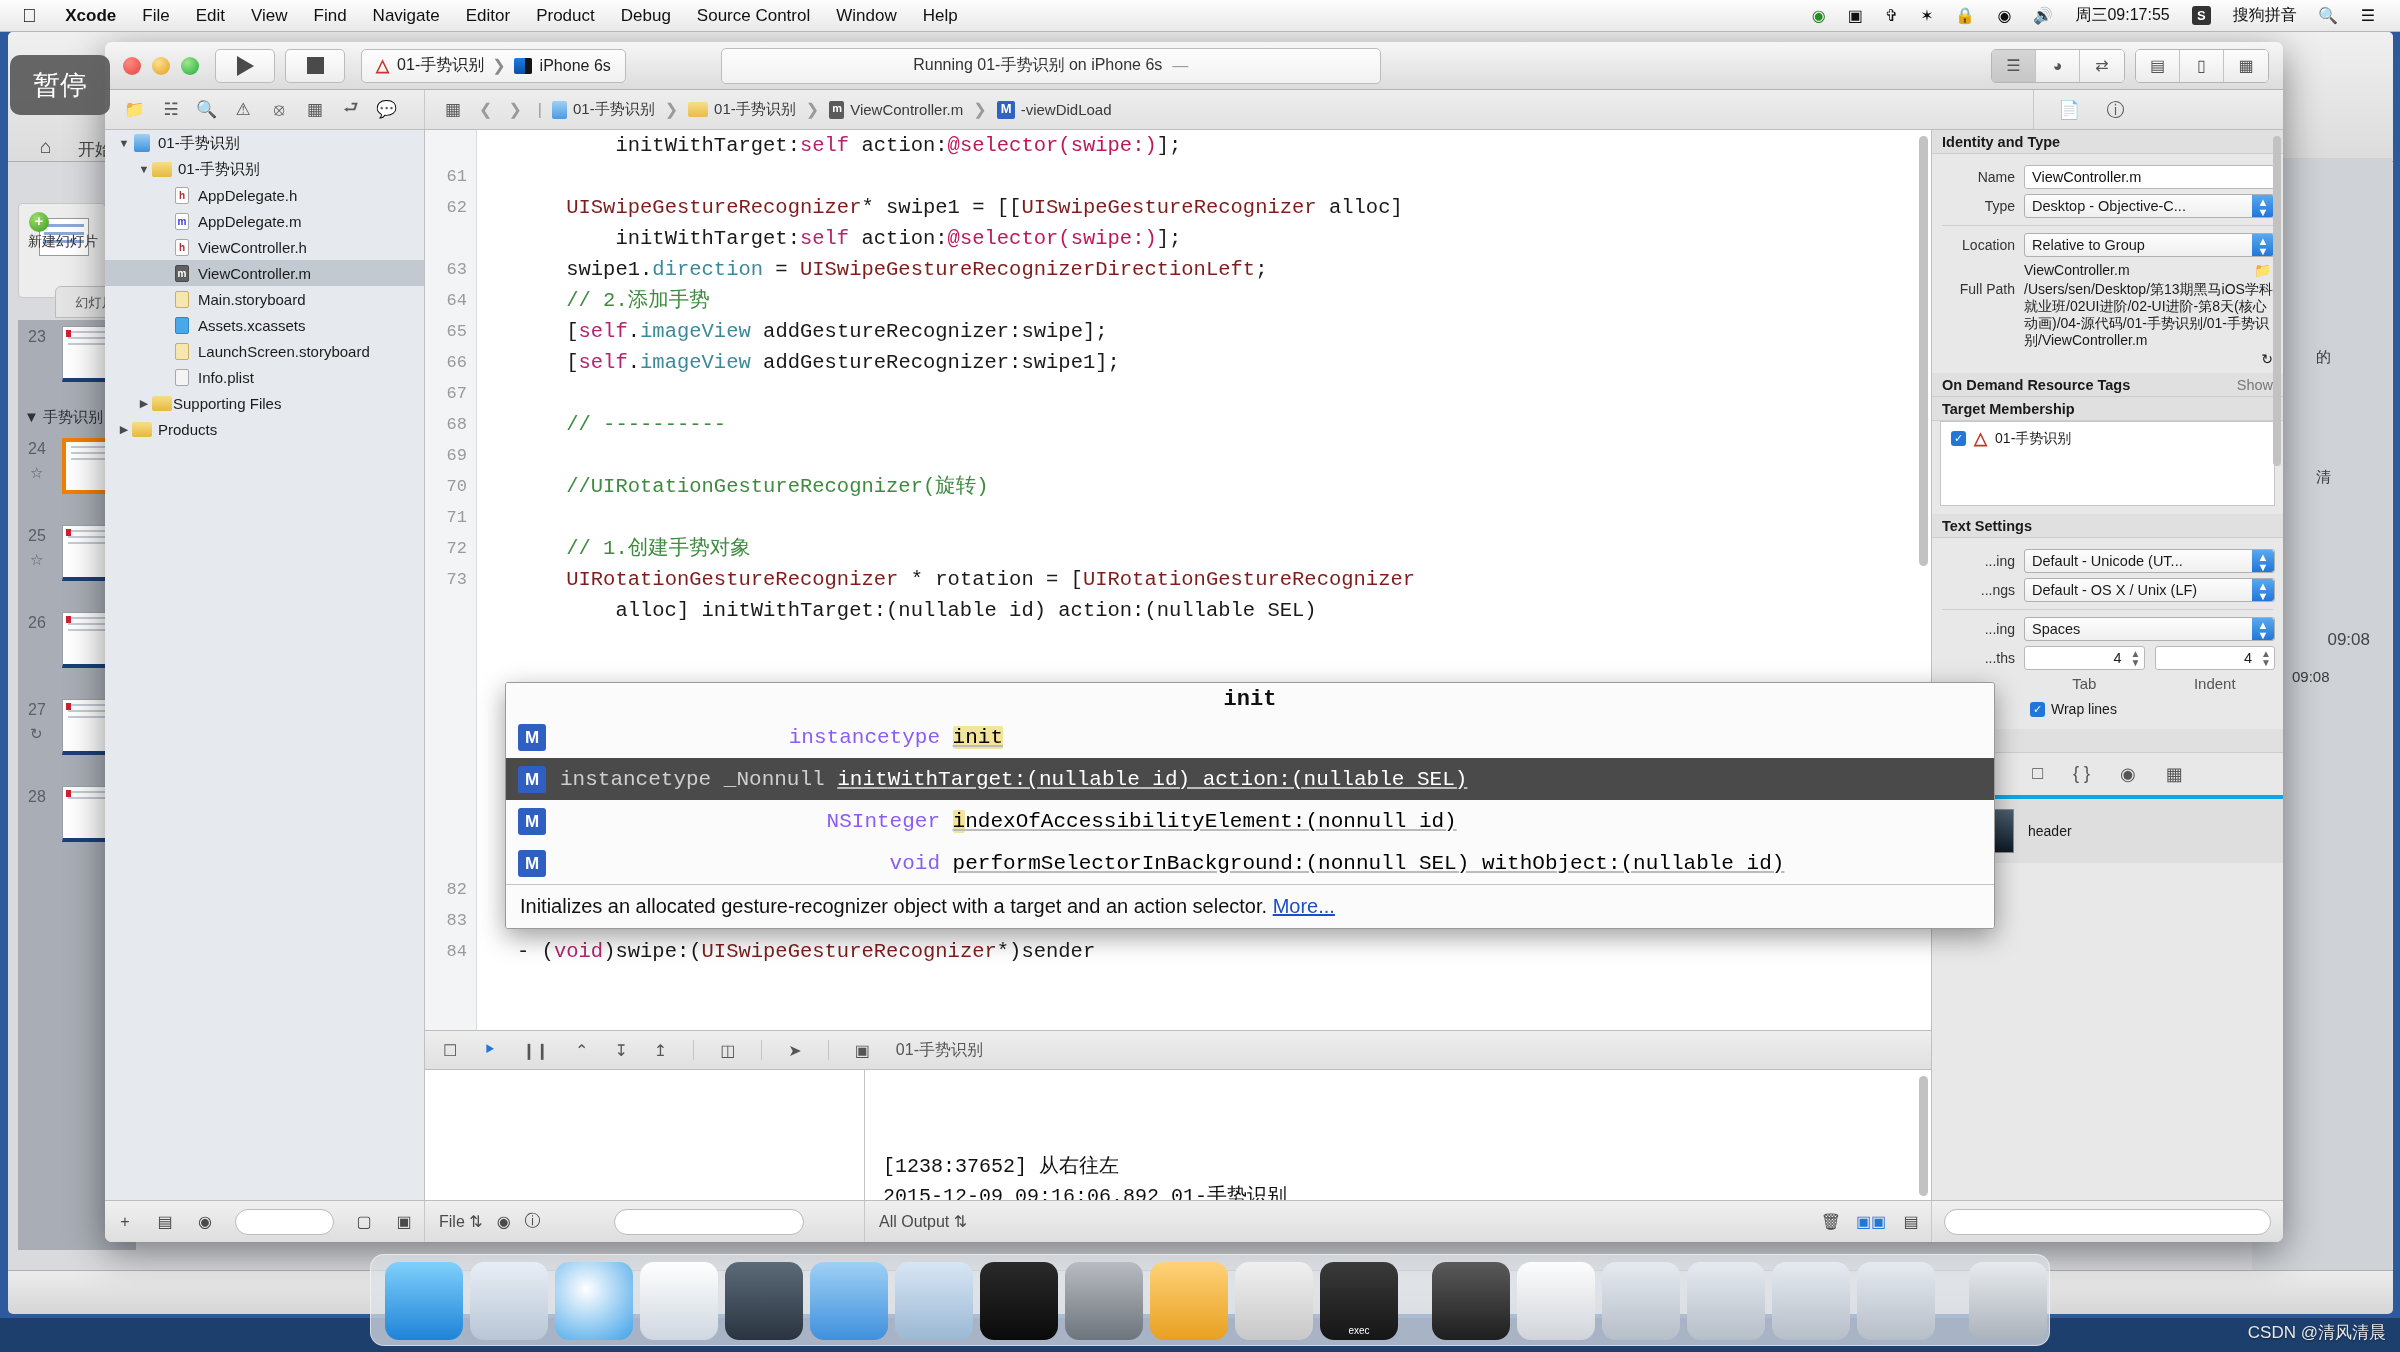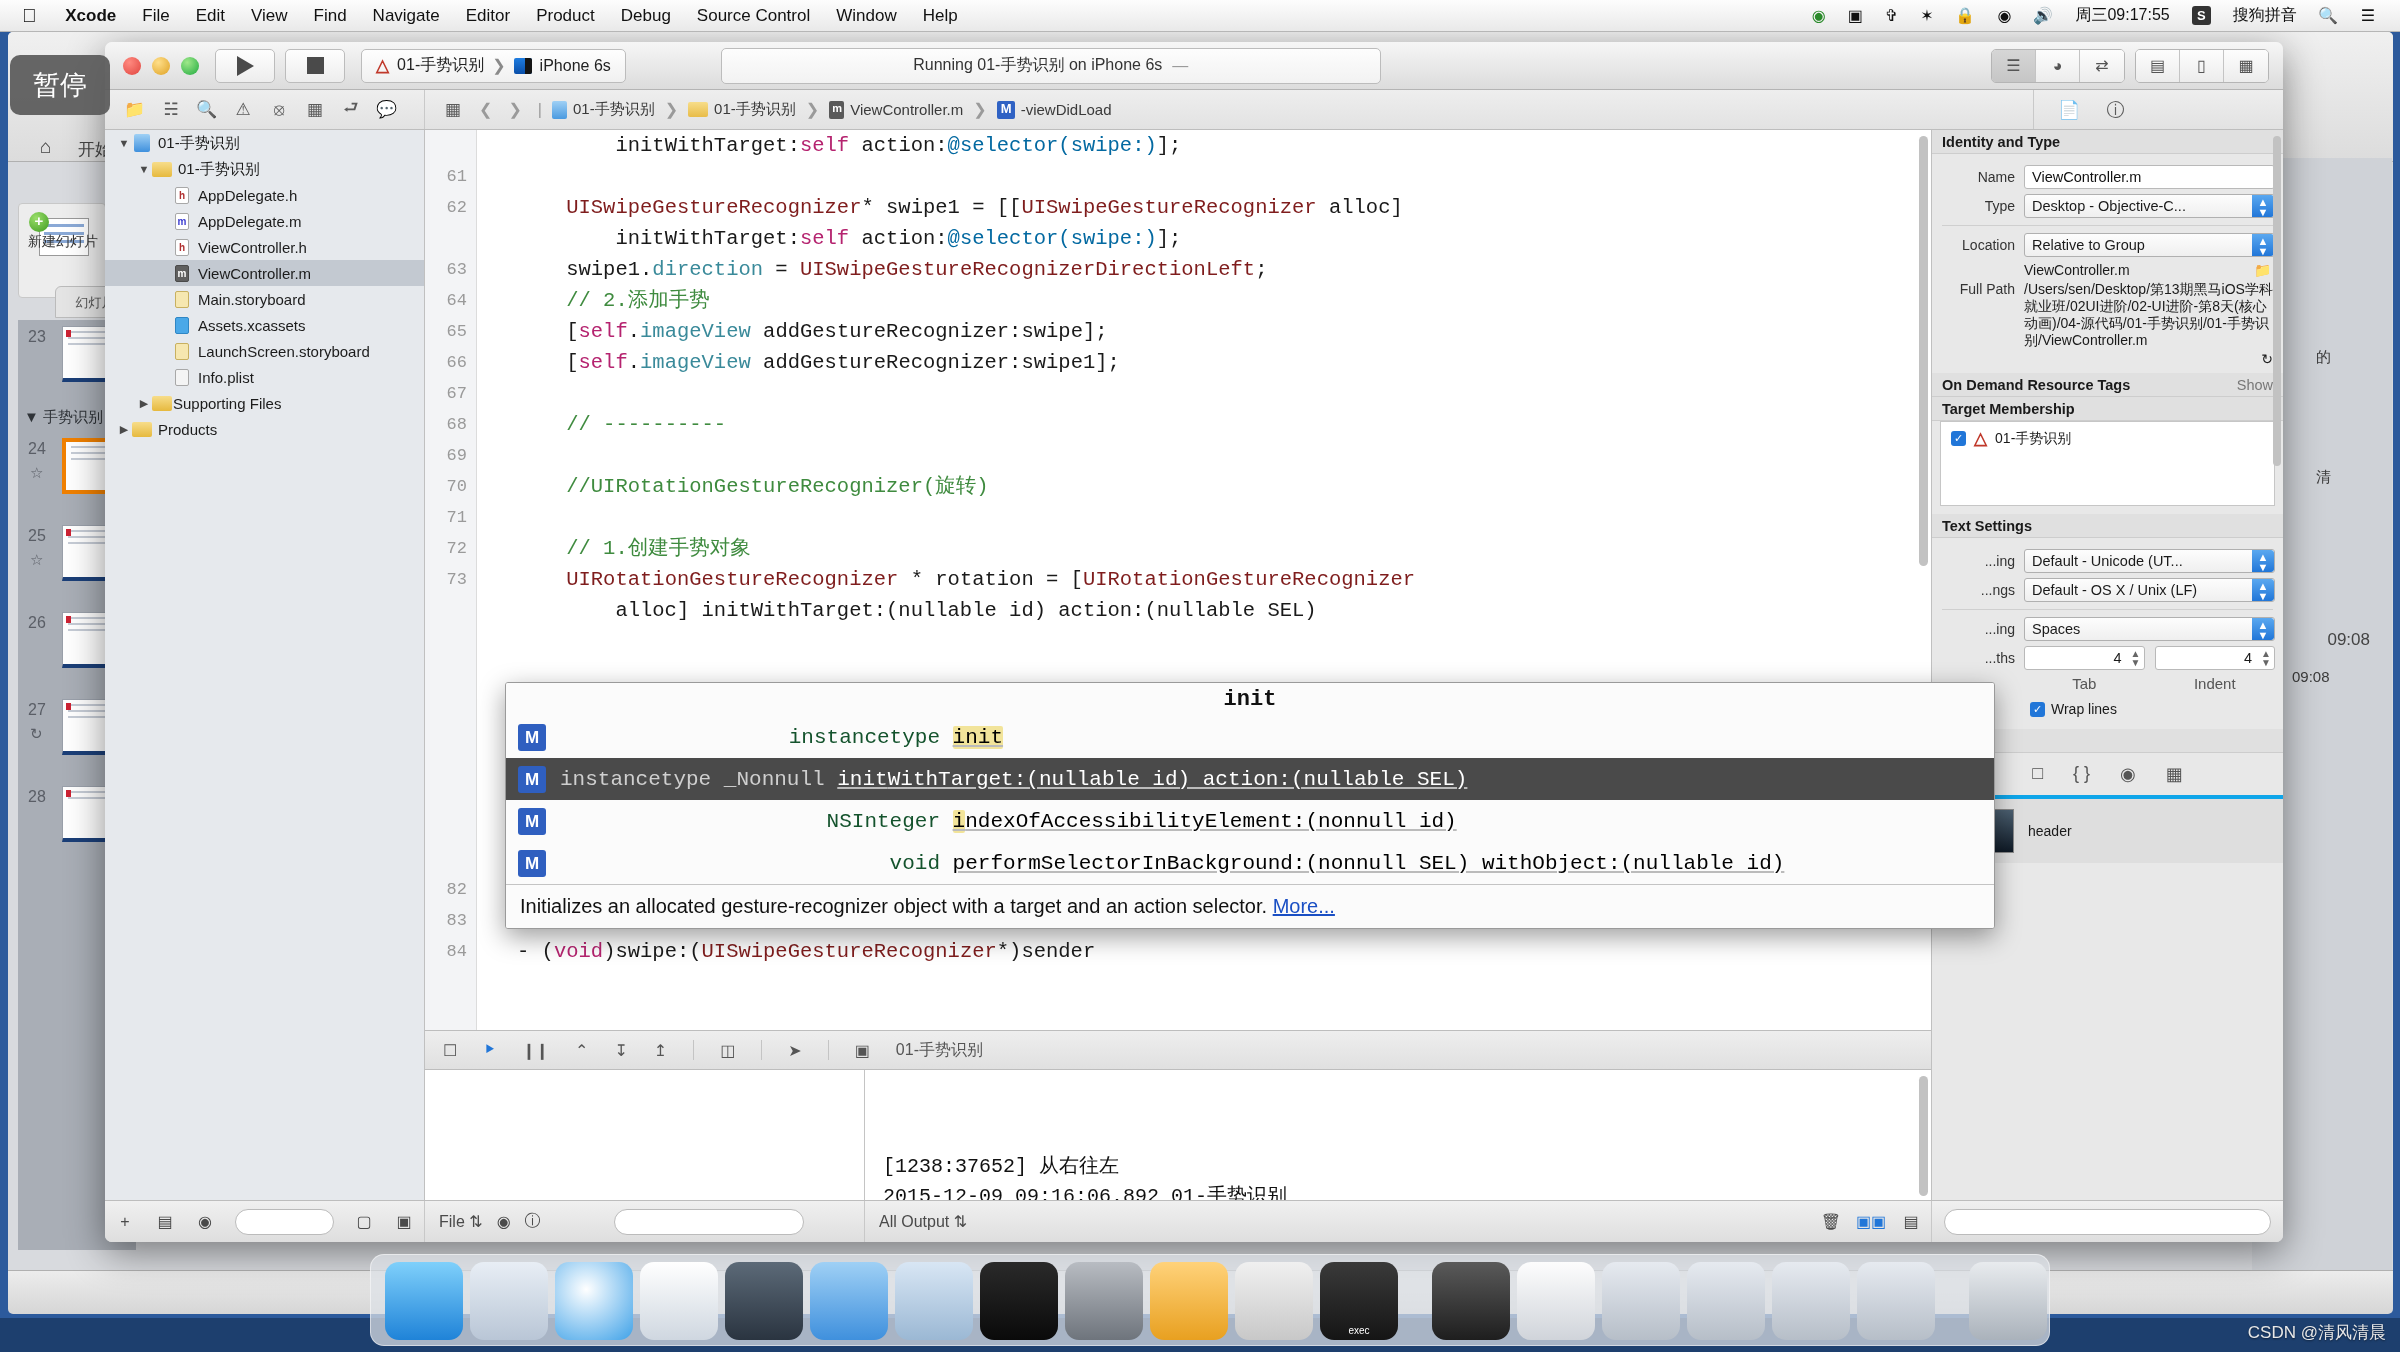--- a/index.html
+++ b/index.html
@@ -208,21 +208,21 @@
   .gl{height:31px;line-height:31px;padding-right:9px;}
   #codeArea{
     position:absolute;left:52px;top:0;right:0;bottom:0;
     font-family:"Liberation Mono", monospace;font-size:20.5px;line-height:31px;
     color:#1a1a1a;white-space:pre;padding-left:40px;
   }
   .cl{height:31px;}
   .kw{color:#b5236f;}
   .type{color:#7f1d1d;}
   .cmt{color:#3f8b3f;}
-  .str{color:#0369a1;}
+  .str{color:#be185d;}
   .prop{color:#3a8a9a;}
   .ident{color:#1a1a1a;}
   #editScroll{
     position:absolute;right:3px;top:6px;width:9px;height:430px;border-radius:5px;background:#c2c2c2;
   }
 
   
   #popup{
     position:absolute;left:400px;top:640px;width:1490px;
     background:#fbfbfb;border:1px solid #9a9a9a;border-radius:3px;
@@ -236,21 +236,21 @@
   }
   .cmp-row{height:42px;display:flex;align-items:center;background:#fbfbfb;}
   .cmp-row.sel{background:#4a4a4a;color:#fff;}
   .cmp-icon{
     width:28px;height:27px;margin:0 14px 0 12px;flex:0 0 28px;
     background:#2f5fc0;border-radius:3px;color:#fff;
     font-size:17px;font-weight:bold;line-height:27px;text-align:center;
     font-family:"Liberation Sans",sans-serif;
   }
   .cmp-text{font-size:21px;white-space:pre;}
-  .cmp-ret{color:#14532d;}
+  .cmp-ret{color:#8b5cf6;}
   .cmp-row.sel .cmp-ret{color:#cfcfcf;}
   .hl{background:#f2e49a;border-radius:2px;}
   .cmp-row.sel .hl{background:transparent;}
   .cmp-name{text-decoration:underline;text-decoration-color:#bbb;}
   #popupDesc{
     border-top:1px solid #c4c4c4;background:#fbfbfb;
     padding:10px 14px;font-family:"Liberation Sans",sans-serif;font-size:20px;color:#111;
   }
   #popupDesc a{color:#1a4fc4;}
 

